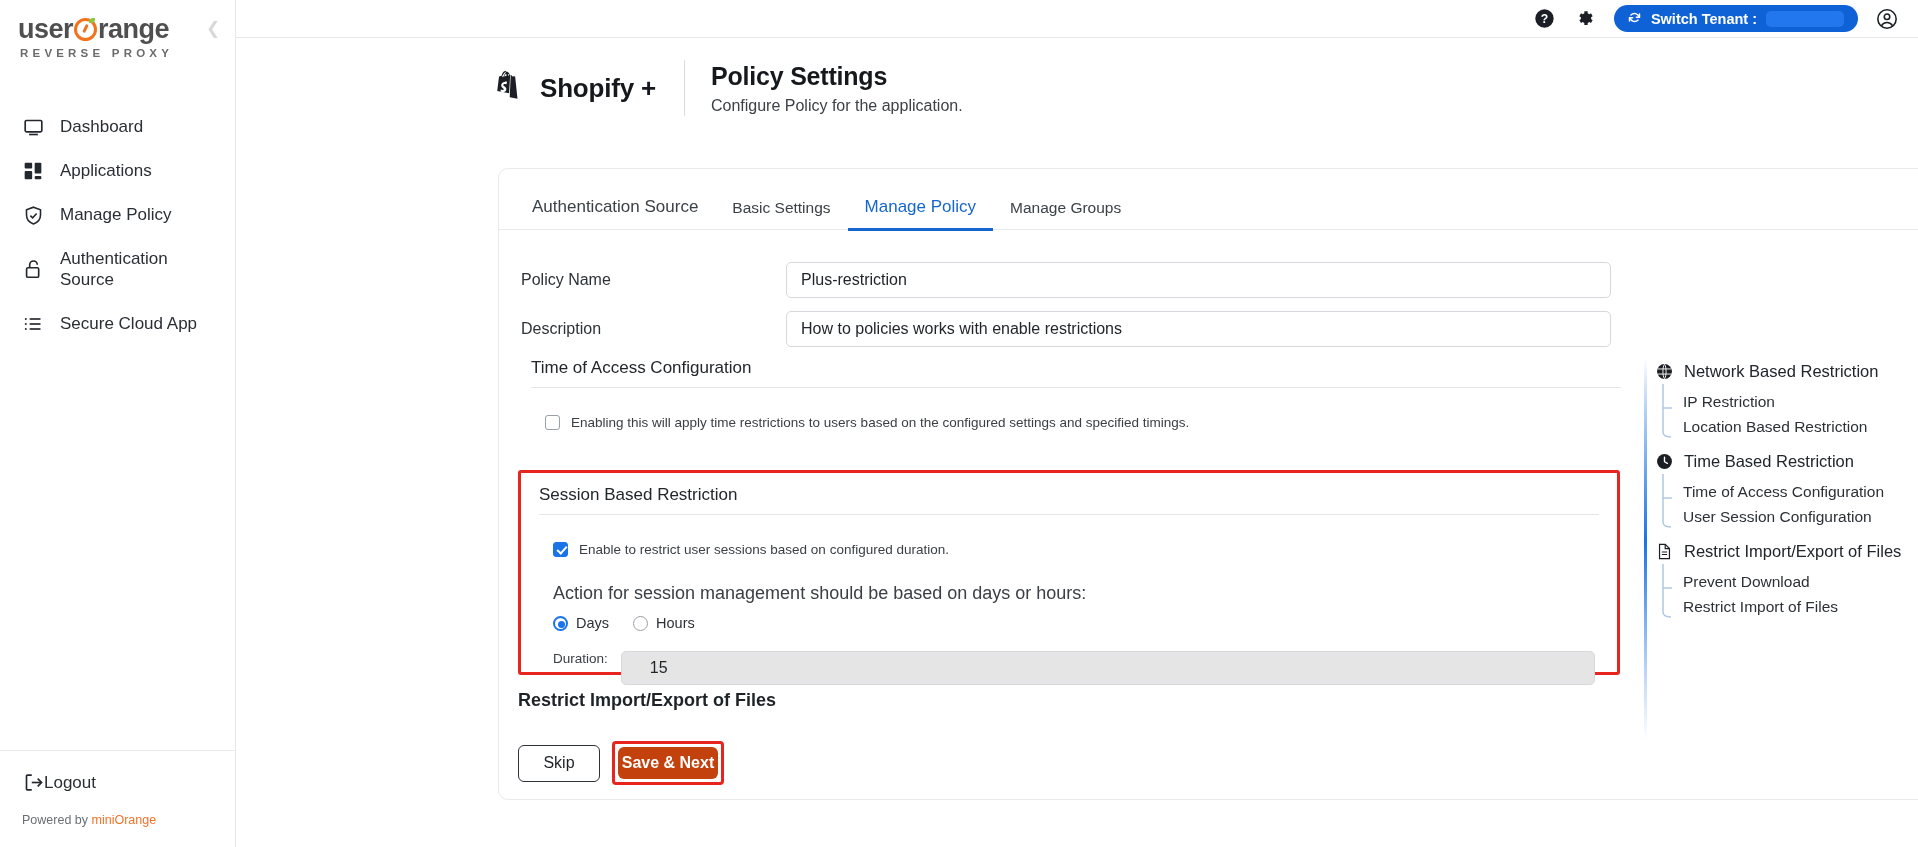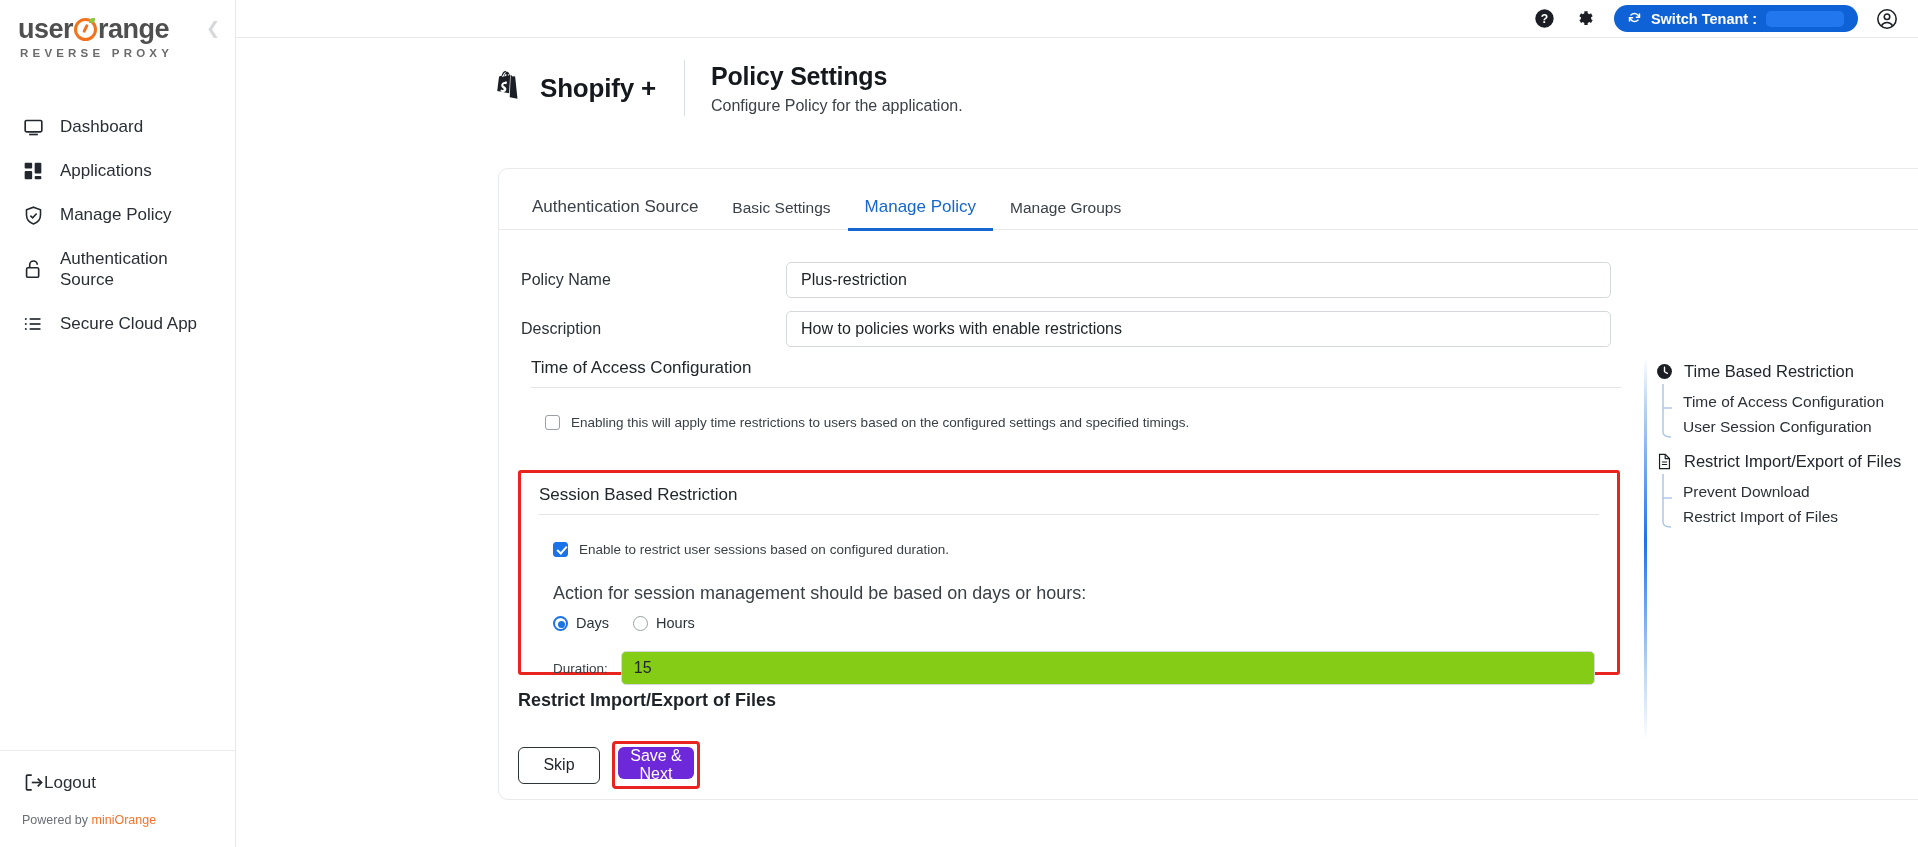--- a/index.html
+++ b/index.html
@@ -147,40 +147,40 @@
   .rdot {
     width: 15px; height: 15px; border-radius: 50%; border: 1.5px solid #9aa0a6; background: #fff;
     position: relative; flex: 0 0 15px;
   }
   .rdot.sel { border-color: #1a73e8; border-width: 2px; }
   .rdot.sel::after {
     content: ""; position: absolute; left: 3px; top: 3px; width: 7px; height: 7px;
     border-radius: 50%; background: #1a73e8;
   }
   .rlabel { font-size: 14.5px; color: #2c3238; }
-  .dur-row { display: flex; align-items: center; gap: 13px; margin-top: 20px; padding-left: 14px; }
+  .dur-row { display: flex; gap: 13px; margin-top: 20px; padding-left: 14px; }
   .dur-label { font-size: 13.5px; color: #3a4046; white-space: nowrap; }
   .dur-input {
     flex: 1 1 auto; height: 34px; border: 1px solid #d5d9dd; border-radius: 5px;
-    padding: 0 12px; font-size: 16px; color: #22262b; background: #84cc16; margin-right: 4px;
+    padding: 0 28px; font-size: 16px; color: #22262b; background: #e5e5e5; margin-right: 4px;
     font-family: "Liberation Sans", sans-serif;
   }
 
   .sec-restrict { position: absolute; left: 282px; top: 690px; font-size: 18px; font-weight: 700; color: #1e2328; }
 
   .btn-row { position: absolute; left: 282px; top: 741px; display: flex; align-items: center; gap: 0; }
   .btn-skip {
     width: 82px; height: 37px; border: 1.5px solid #2e3338; border-radius: 6px;
     background: #fff; color: #1d2227; font-size: 16px; cursor: pointer;
     font-family: "Liberation Sans", sans-serif;
   }
   .btn-save-wrap { border: 3px solid #e8241f; border-radius: 4px; padding: 3px; margin-left: 12px; }
   .btn-save {
-    width: 76px; height: 32px; border: none; border-radius: 6px;
-    background: #6d28d9; color: #fff; font-size: 16px; font-weight: 400; cursor: pointer;
+    width: 100px; height: 32px; border: none; border-radius: 6px;
+    background: #c2410c; color: #fff; font-size: 16px; font-weight: 700; cursor: pointer;
     font-family: "Liberation Sans", sans-serif;
   }
 
   
   .rightnav { position: absolute; left: 1408px; top: 358px; width: 300px; display: flex; }
   .rn-line {
     width: 3px; flex: 0 0 3px; height: 382px; border-radius: 2px;
     background: linear-gradient(to bottom, #ffffff 0%, #bcd6f5 12%, #1a73e8 48%, #bcd6f5 82%, #ffffff 100%);
   }
   .rn-items { padding-left: 0; }
@@ -400,20 +400,41 @@
       <button class="btn-skip">Skip</button>
       <div class="btn-save-wrap">
         <button class="btn-save">Save &amp; Next</button>
       </div>
     </div>
 
     <div class="rightnav">
       <div class="rn-line"></div>
       <div class="rn-items">
 
+        <div class="rn-group">
+          <div class="rn-head">
+            <span class="rn-head-ic">
+              <svg width="17" height="17" viewBox="0 0 24 24">
+                  <circle cx="12" cy="12" r="10.5" fill="#1b1f25"></circle>
+                  <path d="M12 1.8c-3 3-3 17.4 0 20.4M12 1.8c3 3 3 17.4 0 20.4M2 8.4h20M2 15.6h20" stroke="#fff" stroke-width="1.3" fill="none"></path>
+                </svg>
+            </span>
+            <span class="rn-head-label">Network Based Restriction</span>
+          </div>
+          <div class="rn-children">
+            <span class="rn-branch">
+              <svg width="13" height="56" viewBox="0 0 13 56" fill="none" stroke="#aac4e6" stroke-width="1.4">
+                  <path d="M2 0v48c0 4 3 5 8 5"></path>
+                  <path d="M2 24h9"></path>
+                </svg>
+            </span>
+            <div class="rn-child">IP Restriction</div>
+            <div class="rn-child">Location Based Restriction</div>
+          </div>
+        </div>
 
         <div class="rn-group">
           <div class="rn-head">
             <span class="rn-head-ic">
               <svg width="17" height="17" viewBox="0 0 24 24">
                   <circle cx="12" cy="12" r="10.5" fill="#1b1f25"></circle>
                   <path d="M12 6v6.3l4 2.4" stroke="#fff" stroke-width="1.9" fill="none" stroke-linecap="round"></path>
                 </svg>
             </span>
             <span class="rn-head-label">Time Based Restriction</span>

